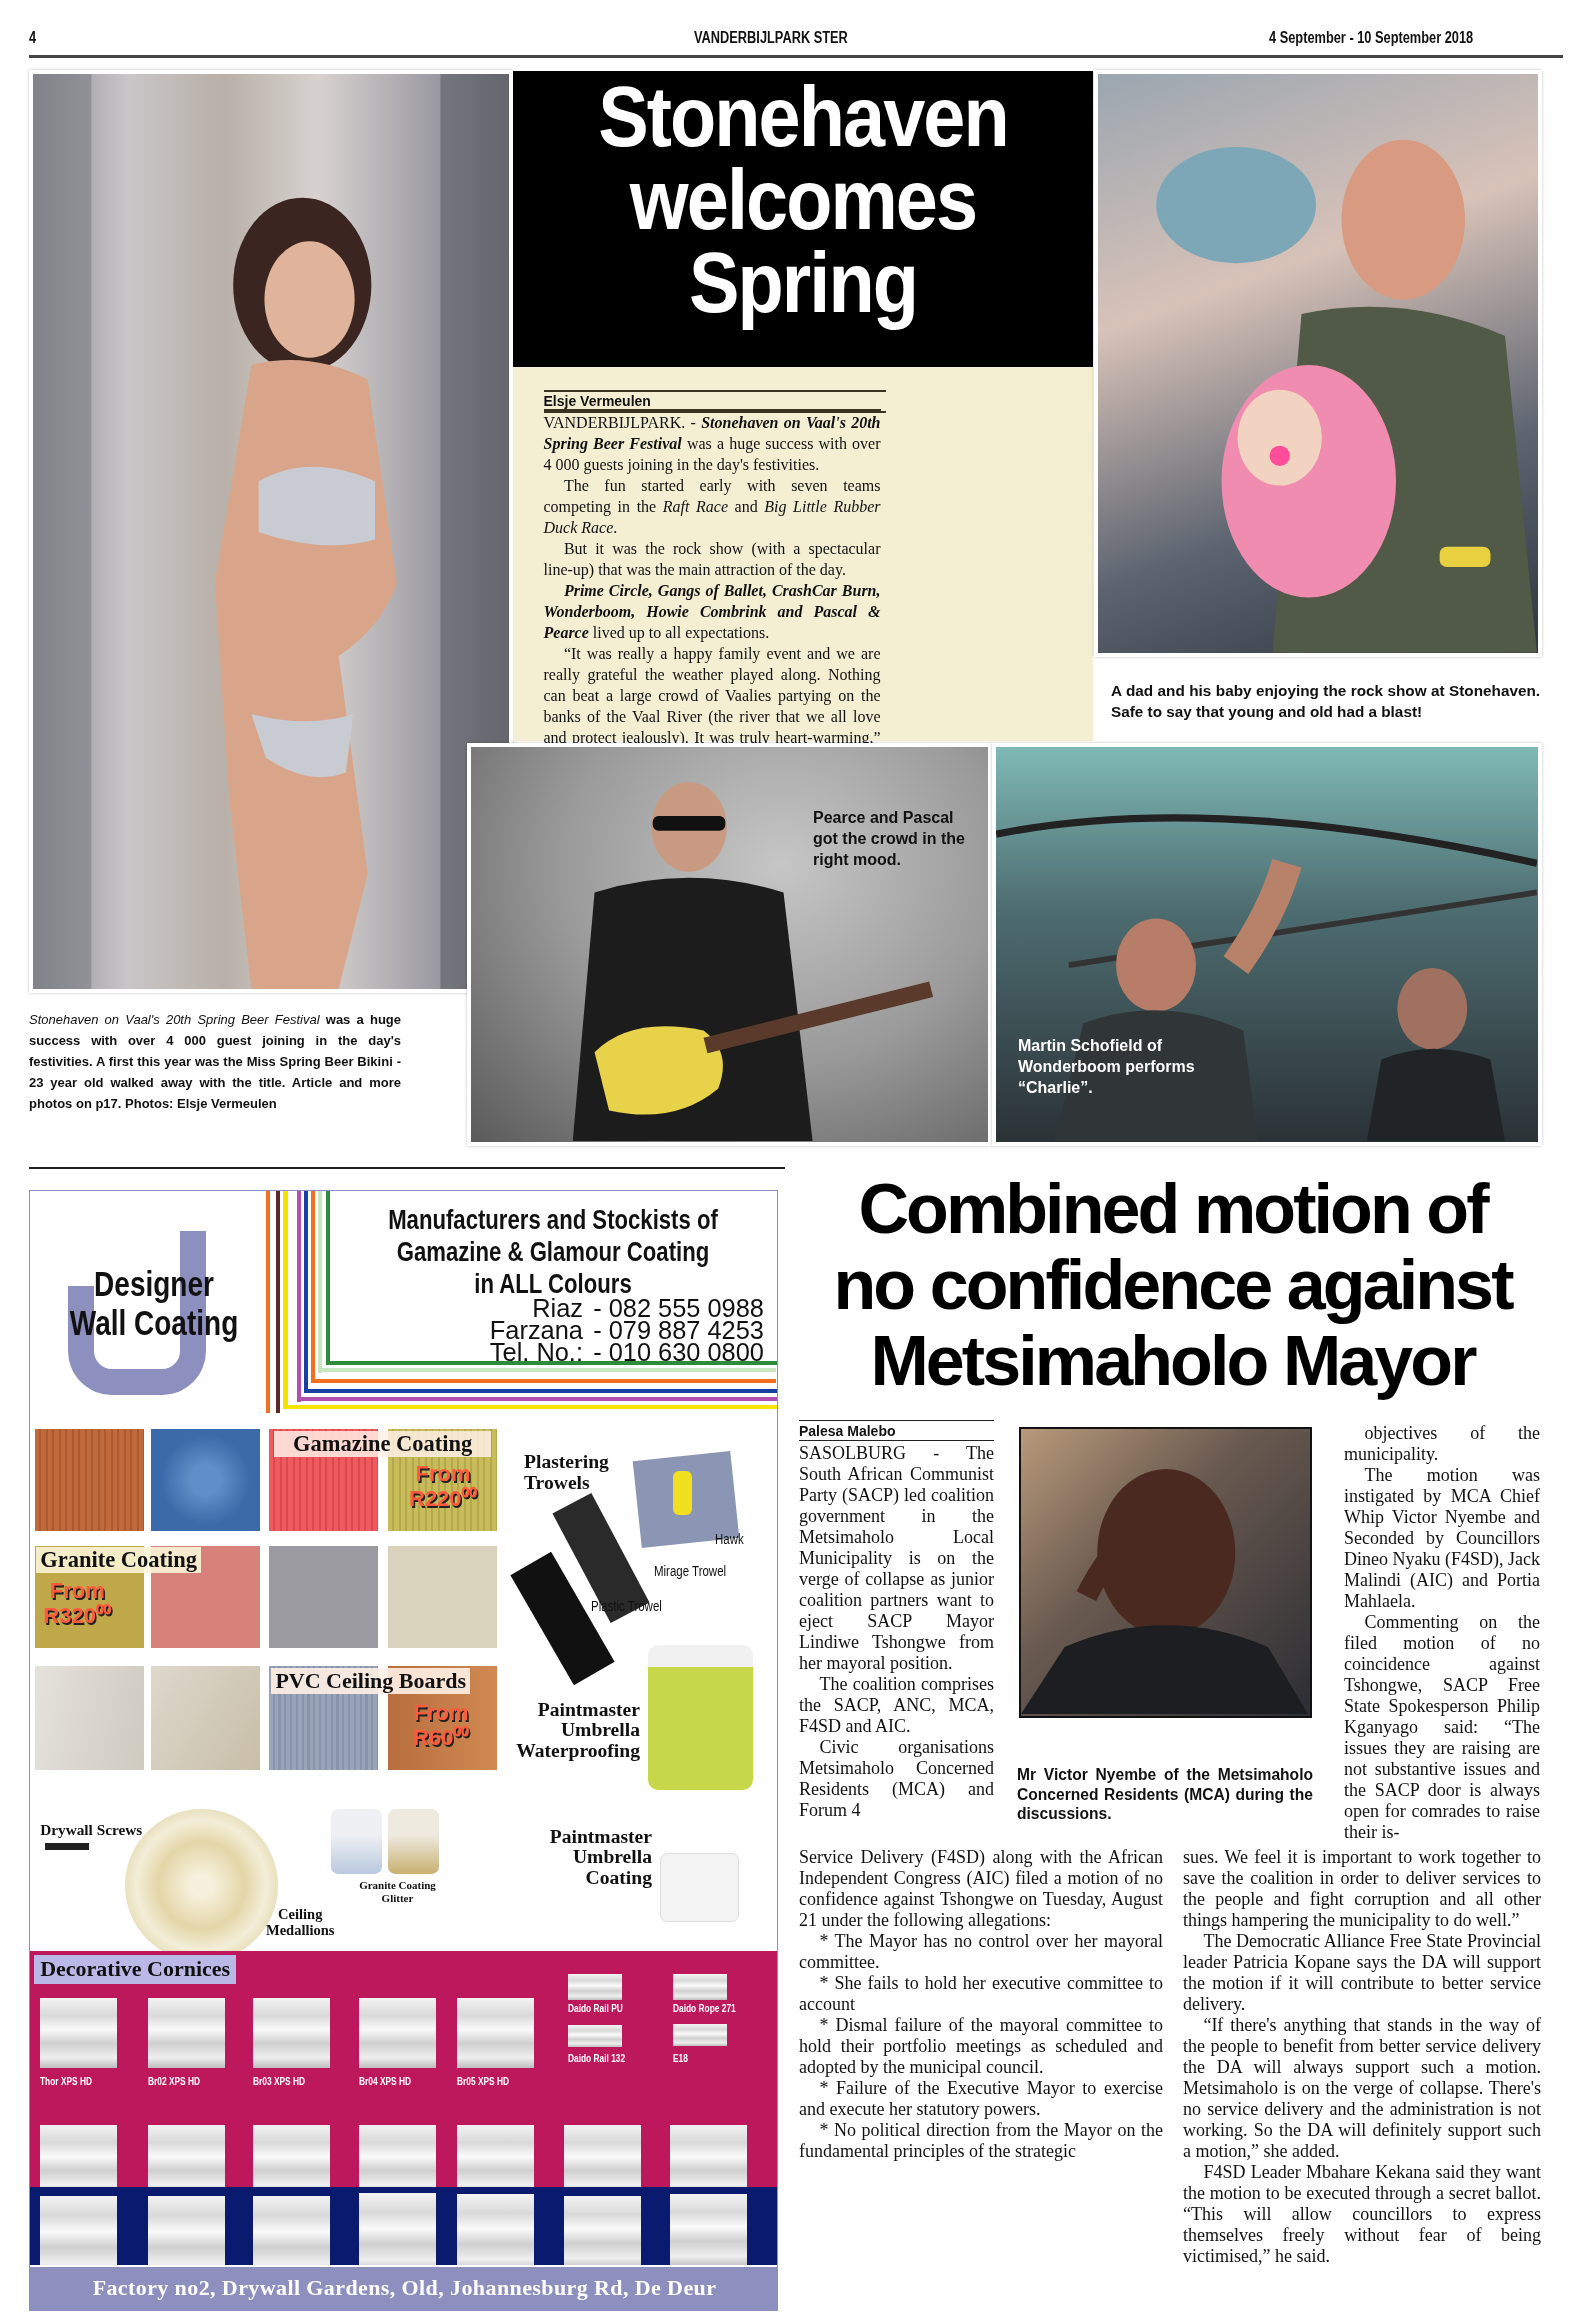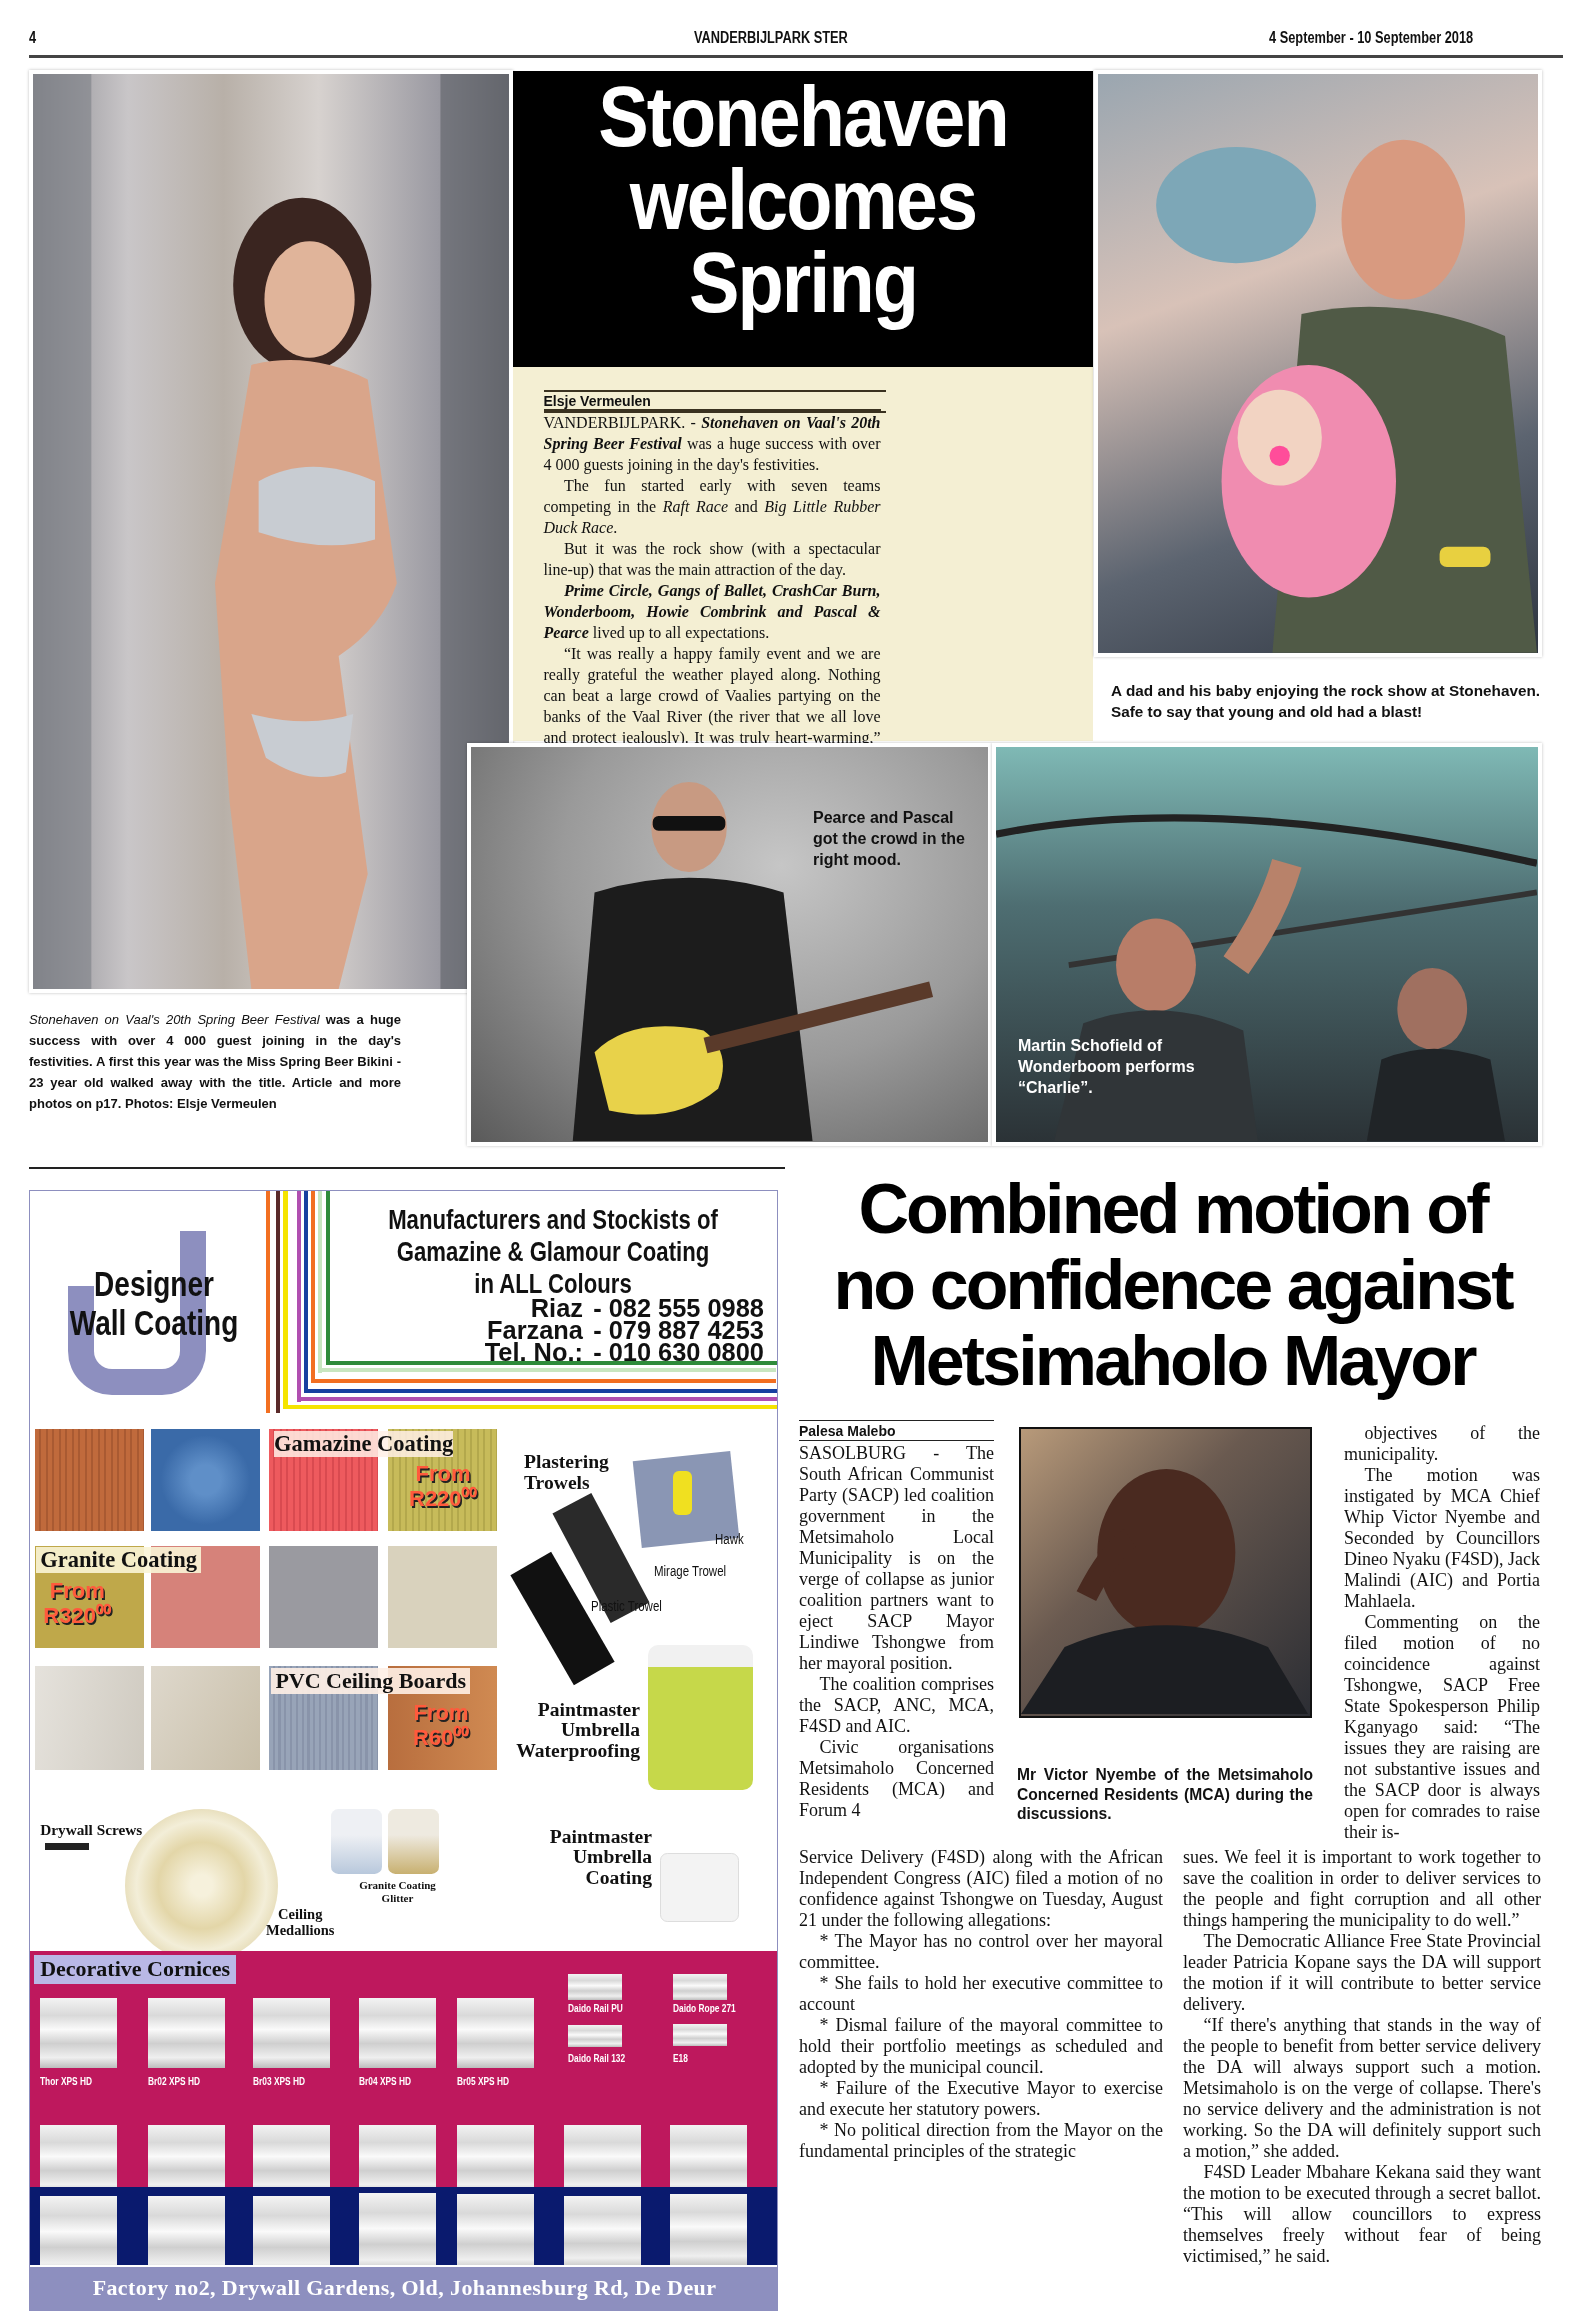--- a/index.html
+++ b/index.html
@@ -137,40 +137,40 @@
     <div class="abs" style="left:52px;top:177px;width:458px;height:4.4px;background:#c8e6c0"></div>
     <div class="abs" style="left:60px;top:0;width:4.4px;height:174px;background:#2e8b3a"></div>
     <div class="abs" style="left:60px;top:170px;width:451px;height:4.4px;background:#2e8b3a"></div>
   </div>
 
   <div class="abs" style="left:305px;top:13px;width:436px;text-align:center;font-weight:bold;font-size:27px;line-height:32px;transform:scaleX(.82);transform-origin:center">
     <div>Manufacturers and Stockists of</div>
     <div>Gamazine &amp; Glamour Coating</div>
     <div>in ALL Colours</div>
   </div>
-  <div class="abs" style="left:305px;top:106px;width:429px;font-weight:bold;font-size:25.4px;line-height:22px">
+  <div class="abs" style="left:305px;top:106px;width:429px;font-weight:normal;font-size:25.4px;line-height:22px">
     <div style="display:flex;justify-content:flex-end;gap:10.2px">
         <span>Riaz</span>
         <span>- 082 555 0988</span>
       </div>
     <div style="display:flex;justify-content:flex-end;gap:10.2px">
         <span>Farzana</span>
         <span>- 079 887 4253</span>
       </div>
     <div style="display:flex;justify-content:flex-end;gap:10.2px">
         <span>Tel. No.:</span>
         <span>- 010 630 0800</span>
       </div>
   </div>
 
   <div class="swatch" style="left:2.9px;top:236px;background:repeating-linear-gradient(90deg,#c06a3c 0 4.4px,#a95a32 4.4px 6.5px)"></div>
   <div class="swatch" style="left:119px;top:236px;background:radial-gradient(circle,#5f8fc8 20%,#3a6aa8 60%)"></div>
   <div class="swatch" style="left:237px;top:236px;background:repeating-linear-gradient(90deg,#ee5a5e 0 4.4px,#d94a50 4.4px 6.5px)"></div>
   <div class="swatch" style="left:356px;top:236px;background:repeating-linear-gradient(90deg,#c7bb5a 0 4.4px,#b3a84c 4.4px 6.5px)"></div>
-  <div class="abs adlabel" style="left:244px;top:240px;font-size:22.5px;background:rgba(255,240,230,.85);padding:0 0">Gamazine Coating</div>
+  <div class="abs adlabel" style="left:244px;top:240px;font-size:22.5px;background:rgba(255,240,230,.85);padding:0 19px">Gamazine Coating</div>
   <div class="abs price" style="left:362px;top:270px;width:102px">
       <div>From</div>
       <div>R220⁰⁰</div>
     </div>
 
   <div class="swatch" style="left:2.9px;top:353px;background:#bfa84a"></div>
   <div class="swatch" style="left:119px;top:353px;background:#d6827a"></div>
   <div class="swatch" style="left:237px;top:353px;background:#9a9aa0"></div>
   <div class="swatch" style="left:356px;top:353px;background:#d9d2bd"></div>
   <div class="abs adlabel" style="left:5.8px;top:356px;font-size:22.5px;background:rgba(250,244,214,.9);padding:0 4.4px">Granite Coating</div>

